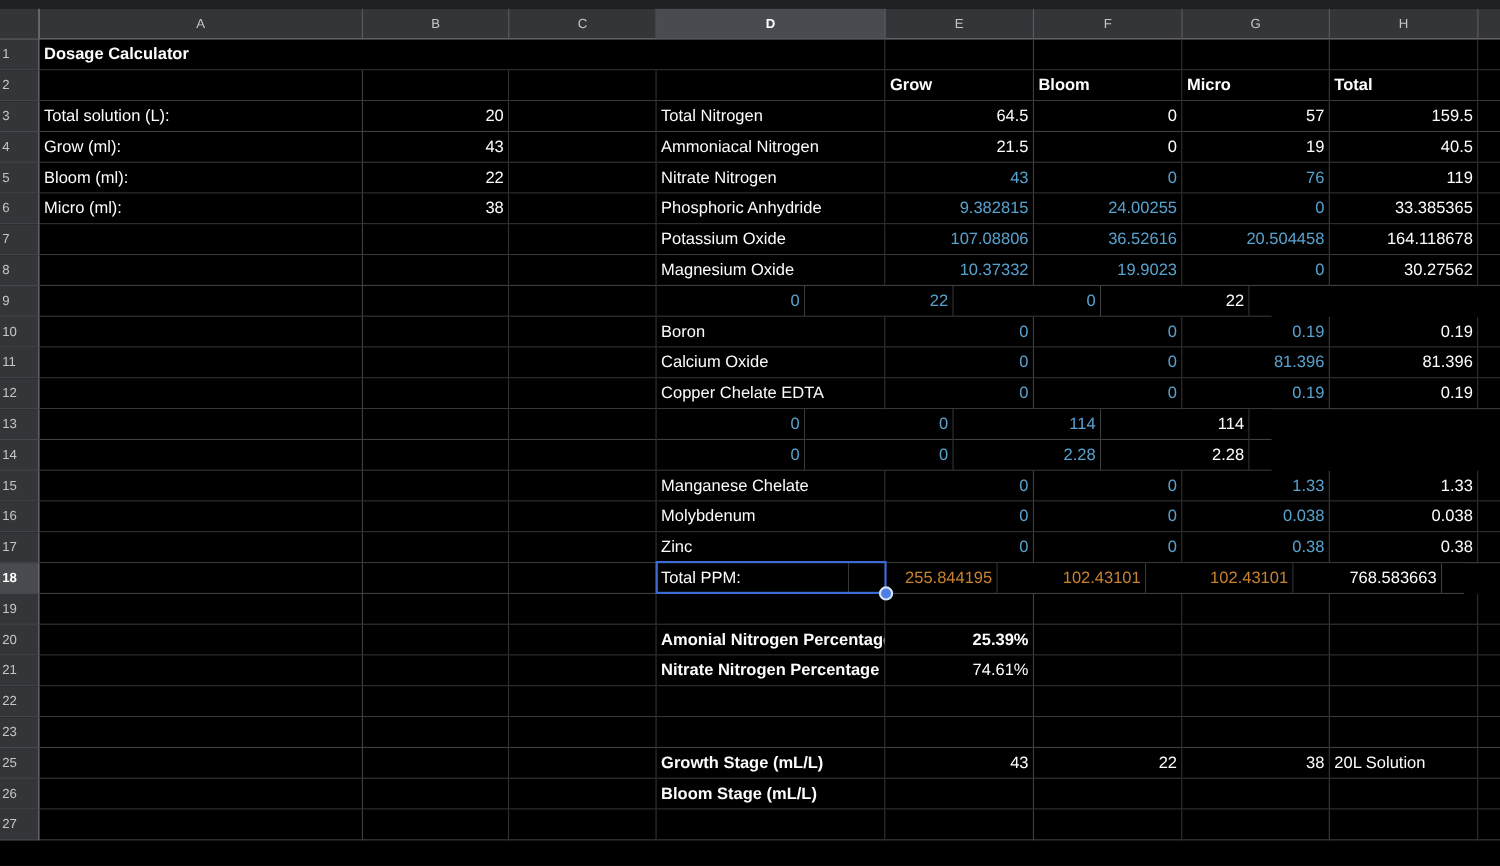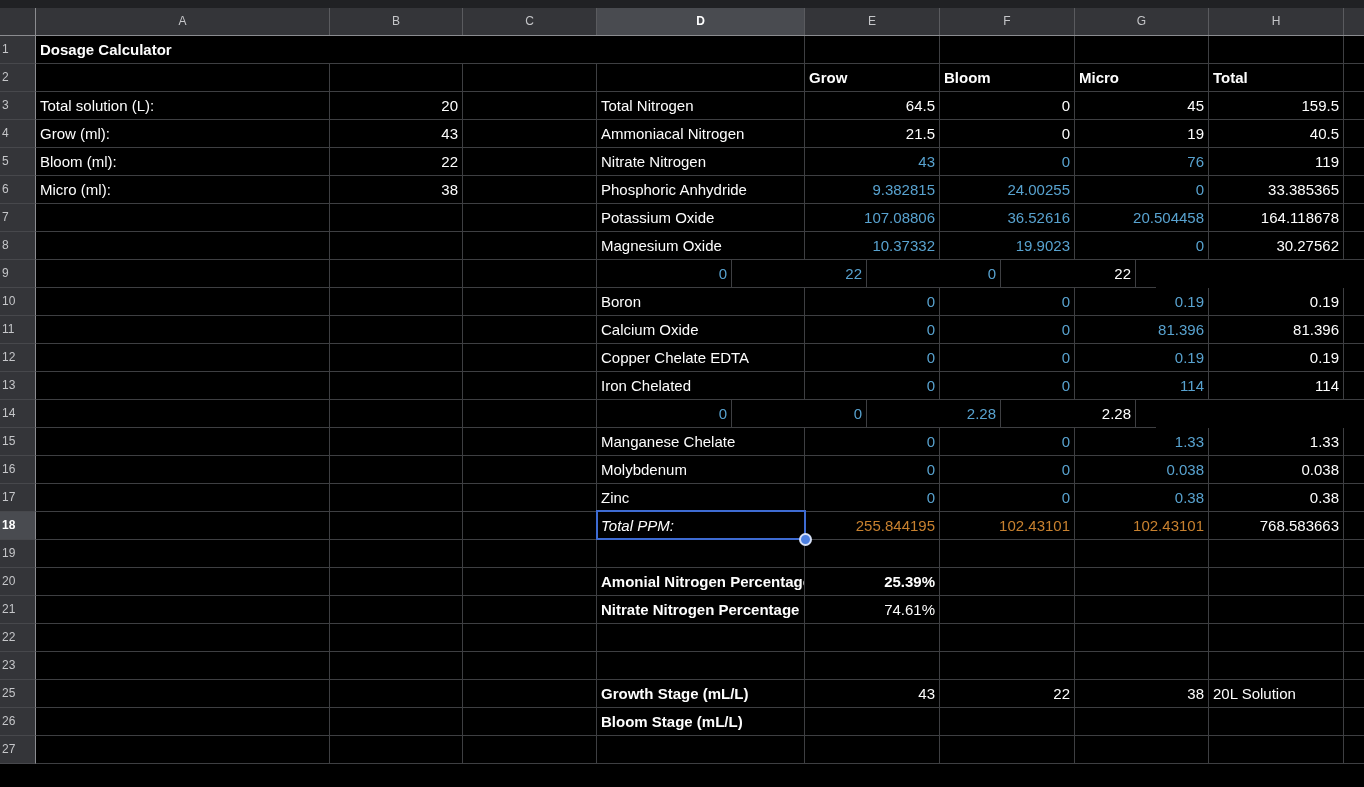--- a/index.html
+++ b/index.html
@@ -97,21 +97,21 @@
         <div class="cell stub" style="width: 20px;"></div>
       </div>
       <div class="grid-row">
         <div class="rowhdr">3</div>
         <div class="cell" style="width: 294px;">Total solution (L):</div>
         <div class="cell right" style="width: 133px;">20</div>
         <div class="cell" style="width: 134px;"></div>
         <div class="cell" style="width: 208px;">Total Nitrogen</div>
         <div class="cell right" style="width: 135px;">64.5</div>
         <div class="cell right" style="width: 135px;">0</div>
-        <div class="cell right" style="width: 134px;">45</div>
+        <div class="cell right" style="width: 134px;">57</div>
         <div class="cell right" style="width: 135px;">159.5</div>
         <div class="cell stub" style="width: 20px;"></div>
       </div>
       <div class="grid-row">
         <div class="rowhdr">4</div>
         <div class="cell" style="width: 294px;">Grow (ml):</div>
         <div class="cell right" style="width: 133px;">43</div>
         <div class="cell" style="width: 134px;"></div>
         <div class="cell" style="width: 208px;">Ammoniacal Nitrogen</div>
         <div class="cell right" style="width: 135px;">21.5</div>
@@ -213,21 +213,20 @@
         <div class="cell right blue" style="width: 135px;">0</div>
         <div class="cell right blue" style="width: 134px;">0.19</div>
         <div class="cell right" style="width: 135px;">0.19</div>
         <div class="cell stub" style="width: 20px;"></div>
       </div>
       <div class="grid-row">
         <div class="rowhdr">13</div>
         <div class="cell" style="width: 294px;"></div>
         <div class="cell" style="width: 133px;"></div>
         <div class="cell" style="width: 134px;"></div>
-        <div class="cell" style="width: 208px;">Iron Chelated</div>
         <div class="cell right blue" style="width: 135px;">0</div>
         <div class="cell right blue" style="width: 135px;">0</div>
         <div class="cell right blue" style="width: 134px;">114</div>
         <div class="cell right" style="width: 135px;">114</div>
         <div class="cell stub" style="width: 20px;"></div>
       </div>
       <div class="grid-row">
         <div class="rowhdr">14</div>
         <div class="cell" style="width: 294px;"></div>
         <div class="cell" style="width: 133px;"></div>
@@ -272,21 +271,21 @@
         <div class="cell right blue" style="width: 135px;">0</div>
         <div class="cell right blue" style="width: 134px;">0.38</div>
         <div class="cell right" style="width: 135px;">0.38</div>
         <div class="cell stub" style="width: 20px;"></div>
       </div>
       <div class="grid-row">
         <div class="rowhdr active">18</div>
         <div class="cell" style="width: 294px;"></div>
         <div class="cell" style="width: 133px;"></div>
         <div class="cell" style="width: 134px;"></div>
-        <div class="cell" style="width: 208px; font-style: italic;">Total PPM:</div>
+        <div class="cell" style="width: 175px;">Total PPM:</div>
         <div class="cell right orange" style="width: 135px;">255.844195</div>
         <div class="cell right orange" style="width: 135px;">102.43101</div>
         <div class="cell right orange" style="width: 134px;">102.43101</div>
         <div class="cell right" style="width: 135px;">768.583663</div>
         <div class="cell stub" style="width: 20px;"></div>
       </div>
       <div class="grid-row">
         <div class="rowhdr">19</div>
         <div class="cell" style="width: 294px;"></div>
         <div class="cell" style="width: 133px;"></div>

